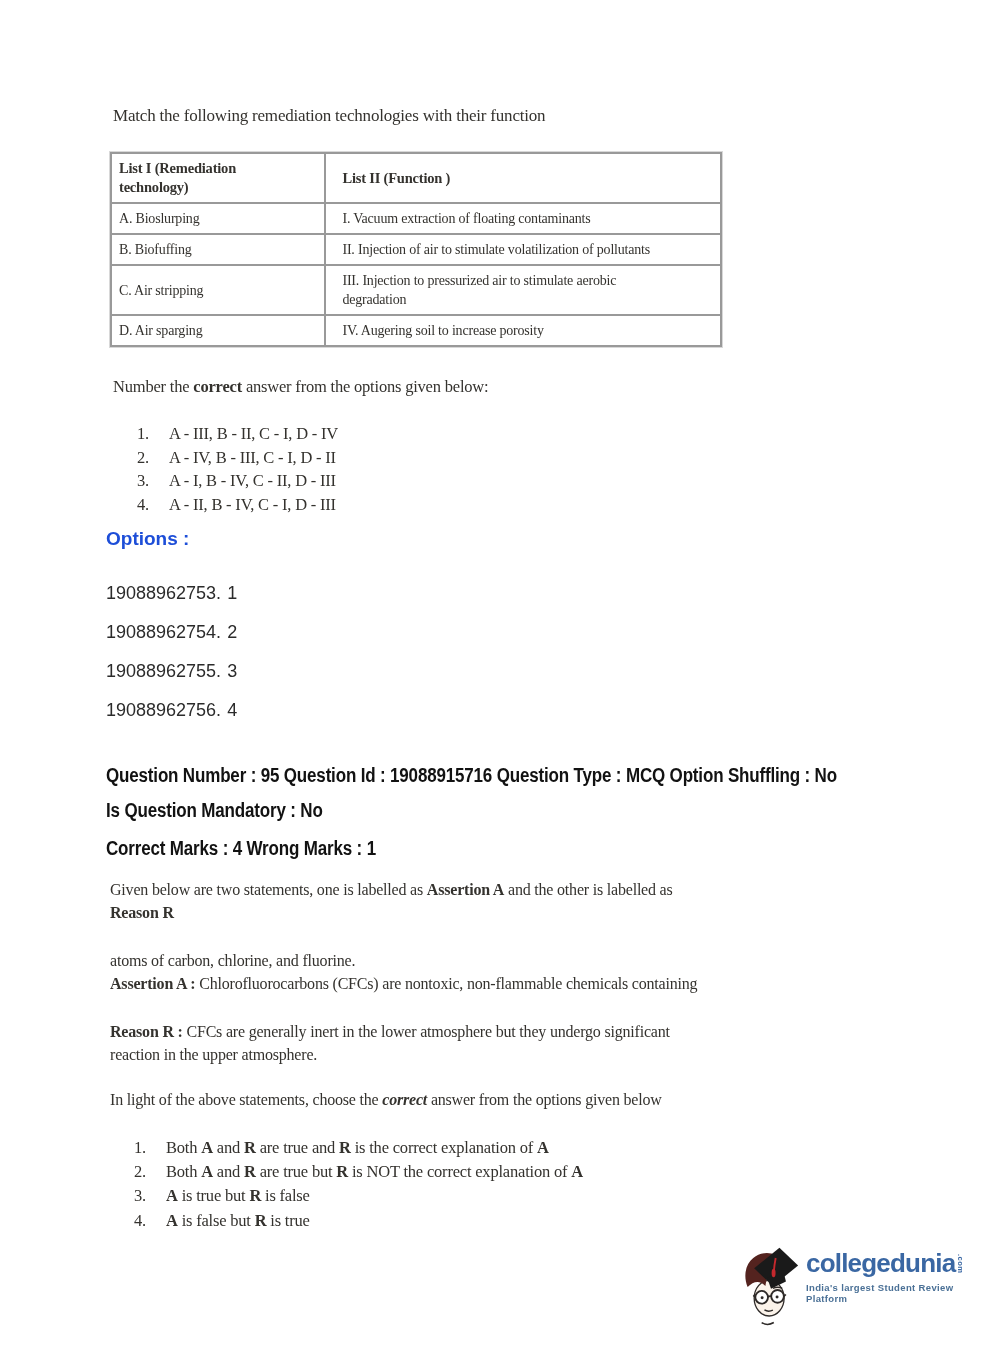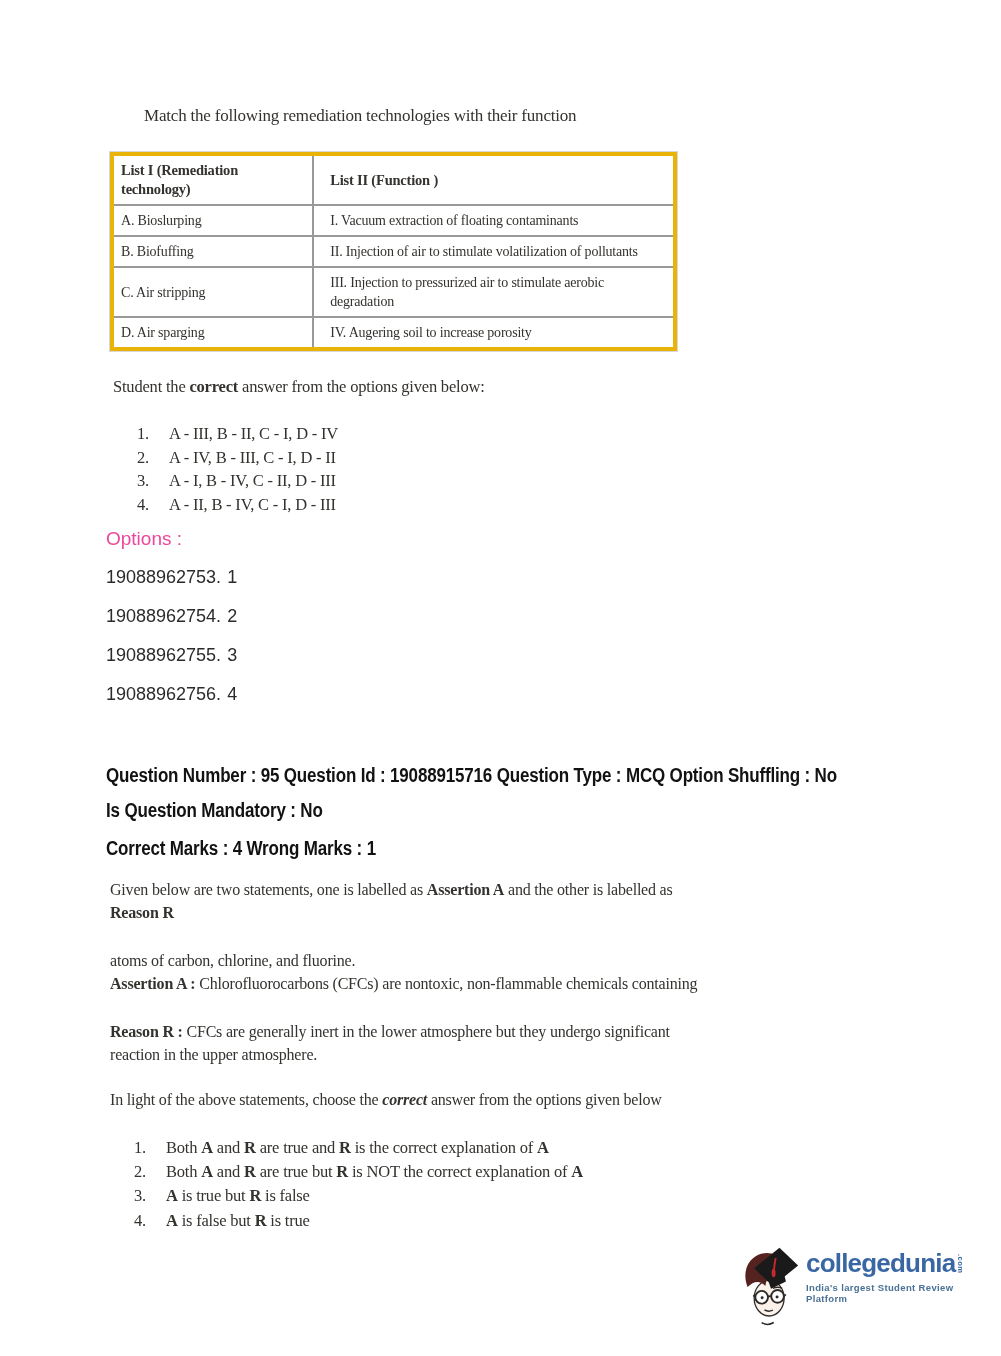--- a/index.html
+++ b/index.html
@@ -8,28 +8,27 @@
     width:1001px; height:1356px; position:relative; overflow:hidden;
     font-family:"Liberation Serif", serif; color:#2e2c29;
   }
 
   
   .scan { filter: blur(0.32px); color:#34322e; letter-spacing:-0.2px; }
 
   .match-prompt {
     position:absolute; left:113px; top:106px;
     font-size:17px;
-    margin-left:31px;
   }
 
   table.match-table {
     position:absolute; left:110px; top:152px;
-    width:567px; border-collapse:collapse;
+    width:612px; border-collapse:collapse;
     font-size:14px; line-height:19px;
-    border:4px solid #eab308;
+    border:1px solid #eab308;
     box-shadow:0 0 0 1px #d8d8d8;
   }
   table.match-table td, table.match-table th {
     border:2px solid #999999;
     padding:5px 7px; text-align:left; vertical-align:middle;
     white-space:pre-line; font-weight:normal;
   }
   table.match-table th { font-weight:bold; font-size:14.5px; }
   table.match-table .col-left  { width:215px; }
   table.match-table .col-right { width:397px;padding-left:16px; }
@@ -45,22 +44,22 @@
   .choice-item { display:flex; }
   .choice-num  { width:20px; flex:none; }
   .choice-body { margin-left:12px; }
 
   
   .options-block {
     position:absolute; left:106px; top:527px;
     font-family:"Liberation Sans", sans-serif;
   }
   .options-heading {
-    font-size:19px; font-weight:400; color:#ec4899;
-    line-height:23px; margin-bottom:16px;
+    font-size:19px; font-weight:700; color:#1d4ed8;
+    line-height:23px; margin-bottom:32px;
   }
   .option-id-row {
     font-size:18px; color:#2b2b2b; line-height:22px; margin-bottom:17px;
     display:flex;
   }
   .option-id-row .opt-val { margin-left:6px; }
 
   .meta-block { position:absolute; left:106px; top:762px; }
   .meta-line {
     font-family:"Liberation Sans", sans-serif;
@@ -124,21 +123,21 @@
         <td class="col-right">III. Injection to pressurized air to stimulate aerobic
 degradation</td>
       </tr>
       <tr>
         <td class="col-left">D. Air sparging</td>
         <td class="col-right">IV. Augering soil to increase porosity</td>
       </tr>
     </tbody>
   </table>
 
-  <div class="choose-line scan"><span>Student the </span><span style="font-weight: bold;">correct</span><span> answer from the options given below:</span></div>
+  <div class="choose-line scan"><span>Number the </span><span style="font-weight: bold;">correct</span><span> answer from the options given below:</span></div>
 
   <div class="choice-list q94 scan">
     <div class="choice-item">
       <span class="choice-num">1.</span>
       <span class="choice-body">A - III, B - II, C - I, D - IV</span>
     </div>
     <div class="choice-item">
       <span class="choice-num">2.</span>
       <span class="choice-body">A - IV, B - III, C - I, D - II</span>
     </div>

